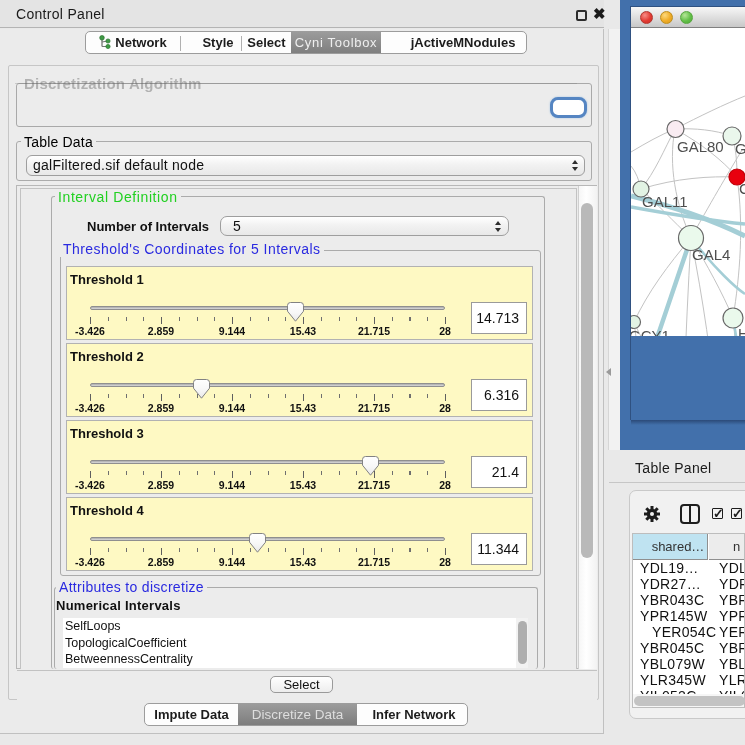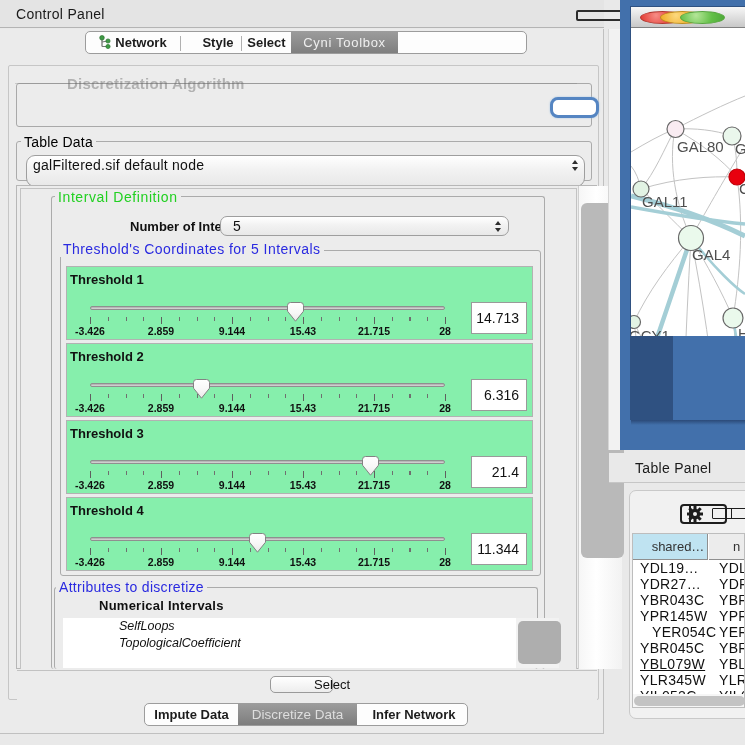--- a/index.html
+++ b/index.html
@@ -1,18 +1,18 @@
 <!DOCTYPE html>
 <html><head>
 <meta charset="utf-8">
 <style>
 * { margin:0; padding:0; box-sizing:border-box; }
 html,body { width:745px; height:745px; overflow:hidden; background:#e9e9e9;
   font-family:"Liberation Sans", sans-serif; }
-.abs { position:absolute;padding-left:43px; }
+.abs { position:absolute; }
 #stage { position:relative; width:745px; height:745px; }
 
 
 #titlebar { left:0; top:0; width:604px; height:28px; background:#e4e4e4;
   border-bottom:1px solid #b4b4b4; }
 #titlebar .t { position:absolute; left:16px; top:6px; font-size:14px; letter-spacing:0.3px; color:#1a1a1a; }
 #cpwin { left:0; top:29px; width:604px; height:705px; background:#ebebeb;
   border-right:1px solid #c0c0c0; border-bottom:1px solid #c0c0c0; }
 
 
@@ -46,38 +46,38 @@
 
 #viewport { left:16px; top:185px; width:581px; height:484px; background:#ececec;
   border:1px solid #b7b7b7; }
 #subpanel { left:20px; top:188px; width:557px; height:481px; background:#ececec;
   border:1px solid #c2c2c2; border-bottom:none; }
 #vscroll { left:578px; top:186px; width:19px; height:483px;
   background:linear-gradient(90deg,#f6f6f6,#ffffff 40%,#f2f2f2); border-left:1px solid #cfcfcf; }
 #vthumb { left:581px; top:203px; width:12px; height:355px; background:#b9b9b9; border-radius:6px; }
 
 
-.tbox { position:absolute; left:66px; width:467px; height:74px; background:#86efac;
+.tbox { position:absolute; left:66px; width:467px; height:74px; background:#fef9c3;
   border:1px solid #b2b2b2; }
 .tlabel { position:absolute; left:3px; top:5px; font-size:13px; font-weight:bold; color:#111; }
 .track { position:absolute; left:23px; top:38.5px; width:355px; height:4px; border-radius:2.5px;
   background:linear-gradient(#ababab,#dadada); border:1px solid #8f8f8f; }
 .ticks { position:absolute; left:23px; top:50px; width:356px; height:4px;
   background:repeating-linear-gradient(90deg,#6f6f6f 0 1px,transparent 1px 17.75px); }
 .mtick { position:absolute; top:50px; width:1px; height:7px; background:#5f5f5f; }
 .rlbl { position:absolute; top:58px; font-size:10.5px; font-weight:bold; color:#111;
   width:60px; text-align:center; }
 .thumb { position:absolute; top:34.5px; width:17px; height:20px; }
 .vbox { position:absolute; left:404px; top:35px; width:56px; height:32px; background:#fff;
   border:1px solid #9a9a9a; font-size:14px; color:#111; text-align:right;
   line-height:31px; padding-right:7px; }
 
 
 #attrlist { position:absolute; left:63px; top:618px; width:453px; height:50px; background:#fff; }
-#attrlist div { font-size:12.5px; color:#111; margin-left:13px; line-height:16.6px;font-style:italic; }
+#attrlist div { font-size:12.5px; color:#111; margin-left:2px; line-height:16.6px; }
 #alscroll { position:absolute; left:516px; top:618px; width:12px; height:50px; background:#f2f2f2; }
 #althumb { position:absolute; left:518px; top:621px; width:9px; height:43px; background:#aeaeae; border-radius:5px; }
 
 
 #applybar { left:17px; top:670px; width:580px; height:30px; background:#ececec; border-top:1px solid #c2c2c2; }
 #applybtn { left:270px; top:676px; width:63px; height:17px; background:linear-gradient(#ffffff,#ededed);
   border:1px solid #9a9a9a; border-radius:5px; font-size:13px; text-align:center; line-height:15px; color:#111; }
 
 
 #bottabs { left:144px; top:703px; width:324px; height:23px; background:#fdfdfd;
@@ -135,29 +135,30 @@
         <line x1="3" y1="7" x2="8.5" y2="6" stroke="#777" stroke-width="1.1"></line>
         <line x1="3" y1="11.5" x2="8.5" y2="11.5" stroke="#777" stroke-width="1.1"></line>
         <circle cx="3" cy="2.8" r="2.3" fill="#3f9a45" stroke="#2c7431" stroke-width="0.7"></circle>
         <circle cx="9" cy="6" r="2.1" fill="#3f9a45" stroke="#2c7431" stroke-width="0.7"></circle>
         <circle cx="9" cy="11.5" r="2.1" fill="#3f9a45" stroke="#2c7431" stroke-width="0.7"></circle>
       </svg>Network</div>
     <div class="sep" style="left:94px;"></div>
     <div class="tab" style="left:95px;width:60px;text-indent:14px;">Style</div>
     <div class="sep" style="left:155px;"></div>
     <div class="tab" style="left:156px;width:49px;">Select</div>
-    <div class="tab" style="left:205px;width:107px;background:linear-gradient(#9b9b9b,#7c7c7c);color:#efefef;font-weight:normal;font-size:13px;letter-spacing:0.7px;">Cyni Toolbox</div>
+    <div class="tab" style="left:205px;width:90px;background:linear-gradient(#9b9b9b,#7c7c7c);color:#efefef;font-weight:normal;font-size:13px;letter-spacing:0.7px;">Cyni Toolbox</div>
+    <div class="tab" style="left:312px;width:130px;">jActiveMNodules</div>
   </div>
 
   <div class="abs" id="content"></div>
 
   <div class="group" style="left:16px; top:141px; width:576px; height:40px;">
     <span class="glabel" style="background:#ececec; letter-spacing:0.2px;">Table Data</span>
   </div>
-  <div class="combo" style="left:26px; top:155px; width:559px; height:32px;">
+  <div class="combo" style="left:26px; top:155px; width:559px; height:21px;border-radius:6px;">
     <span class="ctext">galFiltered.sif default node</span>
     <span class="stepper" style="right:5px; top:3px;">
         <span class="up"></span>
         <span class="dn"></span>
       </span>
   </div>
 
   <div class="abs" id="viewport"></div>
   <div class="abs" id="subpanel"></div>
   <div class="abs" id="vscroll"></div>
@@ -292,20 +293,21 @@
     <div class="vbox">11.344</div>
   </div>
 
   <div class="group" style="left:54px; top:587px; width:484px; height:82px; border-bottom:none;">
     <span class="glabel" style="color:#2a2ae0; left:1px; top:-9px; letter-spacing:0.3px;">Attributes to discretize</span>
   </div>
   <div class="abs" style="left:56px; top:598px; font-size:13px; font-weight:bold; color:#111; letter-spacing:0.25px;">Numerical Intervals</div>
   <div id="attrlist" class="abs">
       <div>SelfLoops</div>
       <div>TopologicalCoefficient</div>
+      <div>BetweennessCentrality</div>
     </div>
   <div class="abs" id="alscroll"></div>
   <div class="abs" id="althumb"></div>
 
   <div class="abs" id="applybar"></div>
   <div class="abs" id="applybtn">Select</div>
 
   <div class="abs" id="bottabs">
     <div class="tab" style="left:0;width:93px;">Impute Data</div>
     <div class="tab" style="left:93px;width:119px;background:linear-gradient(#9b9b9b,#7c7c7c);color:#dedede;font-weight:normal;font-size:13.5px;">Discretize Data</div>
@@ -432,21 +434,21 @@
       </div>
     <div class="trow" style="top:90px;">
         <span style="position:absolute;left:19px;">YER054C</span>
         <span style="position:absolute;left:86px;">YER0</span>
       </div>
     <div class="trow" style="top:106px;">
         <span style="position:absolute;left:7px;">YBR045C</span>
         <span style="position:absolute;left:86px;">YBR0</span>
       </div>
     <div class="trow" style="top:122px;">
-        <span style="position:absolute;left:7px;text-decoration:underline;">YBL079W</span>
+        <span style="position:absolute;left:7px;">YBL079W</span>
         <span style="position:absolute;left:86px;">YBL0</span>
       </div>
     <div class="trow" style="top:138px;">
         <span style="position:absolute;left:7px;">YLR345W</span>
         <span style="position:absolute;left:86px;">YLR3</span>
       </div>
     <div class="trow" style="top:154px;">
         <span style="position:absolute;left:7px;">YIL052C</span>
         <span style="position:absolute;left:86px;">YIL0</span>
       </div>

